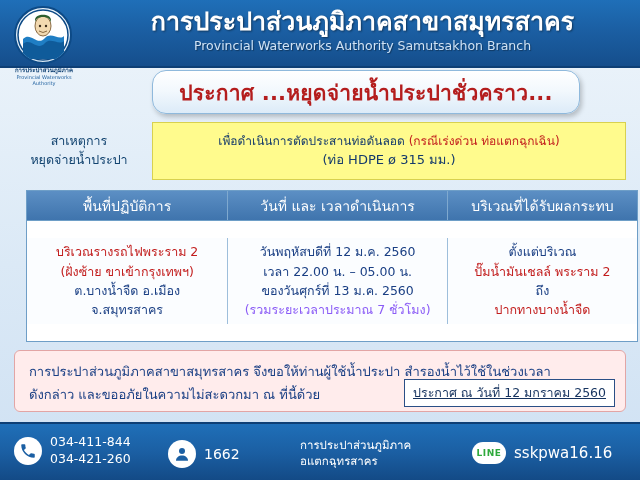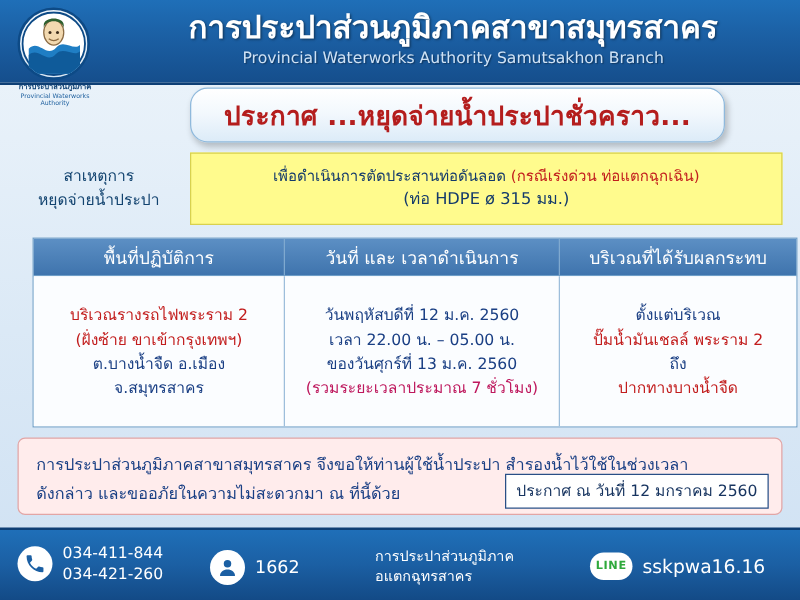--- a/index.html
+++ b/index.html
@@ -97,54 +97,54 @@
     display:flex; height:30px;
     background:linear-gradient(180deg,#5c8fc4 0%,#3f74ad 100%);
     border-bottom:1px solid #6e9ec7;
   }
   .th {
     display:flex; align-items:center; justify-content:center;
     color:#ffffff; font-size:14px;
     border-right:1px solid #7fa9cf;
   }
   .th:last-child { border-right:none; }
-  .tbody { display:flex; flex:1; }
+  .tbody { display:flex; flex:1;align-items:center; }
   .td {
     display:flex; flex-direction:column; align-items:center; justify-content:center;
     border-right:1px solid #9dbedb;
     padding:4px 6px; line-height:1.55;
     background:#fbfdff;
   }
   .td:last-child { border-right:none; }
   .col1 { width:33%; }
   .col2 { width:36%; }
   .col3 { width:31%; }
   .cell-line { font-size:12.5px; color:#1a3f84; text-align:center; }
   .cell-line.red { color:#c21d1d; }
-  .cell-line.green { color:#be185d; }
+  .cell-line.green { color:#8b5cf6; }
 
   
   .note {
     position:absolute; left:14px; top:350px; width:612px; height:62px;
     background:#ffecec;
     border:1px solid #e2a5a5;
     border-radius:6px;
   }
   .note-l1 {
     position:absolute; left:14px; top:10px;
     font-size:13px; color:#1a3f84;
   }
   .note-l2 {
     position:absolute; left:14px; top:33px;
     font-size:13px; color:#1a3f84;
   }
   .date-box {
     position:absolute; right:10px; top:28px;
     background:#ffffff; border:1px solid #2a4f86;
-    padding:3px 8px; font-size:12.5px; color:#16335f;
+    padding:3px 8px; font-size:12.5px; color:#16335f;text-decoration:underline;
   }
 
   
   .footer {
     position:absolute; left:0; bottom:0; width:640px; height:58px;
     background:linear-gradient(180deg,#1f6fb8 0%,#1b5fa3 50%,#134a86 100%);
     border-top:2px solid #0e3f75;
     color:#ffffff;
   }
   .f-item { position:absolute; display:flex; align-items:center; }

